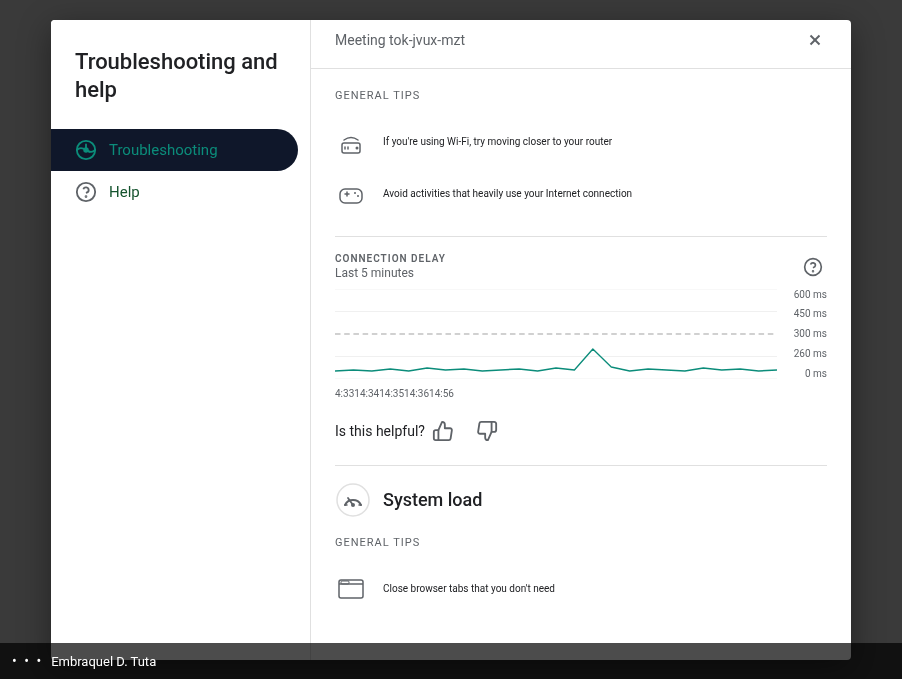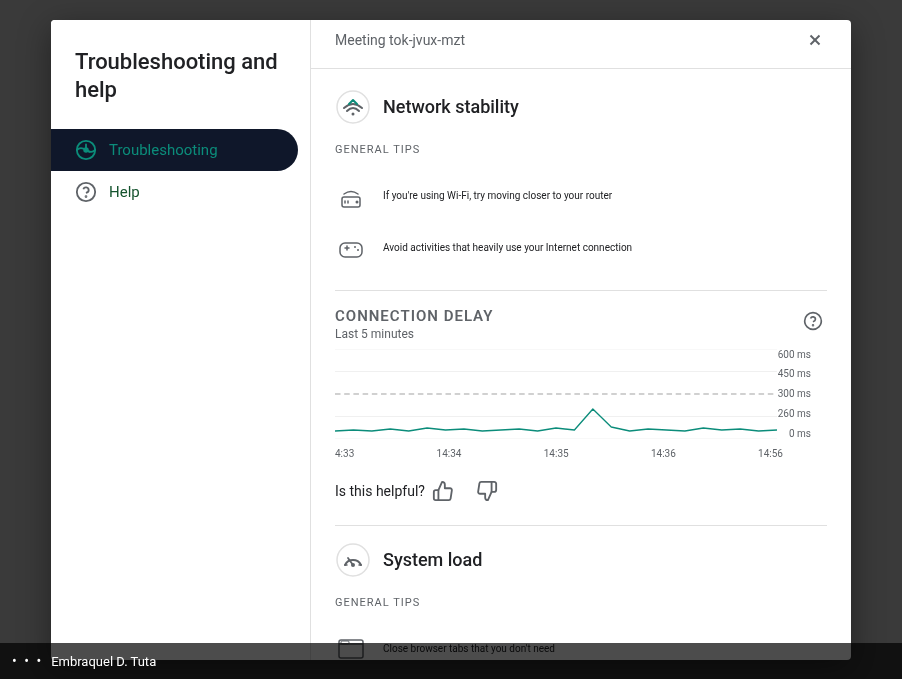--- a/index.html
+++ b/index.html
@@ -184,21 +184,21 @@
       margin: 16px 0;
     }
     
     .connection-delay-header {
       display: flex;
       align-items: flex-start;
       justify-content: space-between;
       margin-bottom: 8px;
     }
     .connection-delay-title {
-      font-size: 15px;
+      font-size: 10px;
       font-weight: 600;
       letter-spacing: 1px;
       color: #5f6368;
       text-transform: uppercase;
       text-align: center;
     }
     .connection-delay-sub {
       font-size: 12px;
       color: #5f6368;
       margin-top: 2px;
@@ -216,21 +216,21 @@
       border-radius: 50%;
     }
     
     .chart-container {
       position: relative;
       height: 110px;
       margin-bottom: 4px;
     }
     .chart-y-labels {
       position: absolute;
-      right: 16px;
+      right: 0;
       top: 0;
       bottom: 20px;
       width: 48px;
       display: flex;
       flex-direction: column;
       justify-content: space-between;
       align-items: flex-end;
     }
     .chart-y-label {
       font-size: 10px;
@@ -242,21 +242,20 @@
       right: 50px;
       top: 0;
       bottom: 20px;
     }
     .chart-x-labels {
       position: absolute;
       bottom: 0;
       left: 0;
       right: 44px;
       display: flex;
-      justify-content: space-between;
     }
     .chart-x-label {
       font-size: 10px;
       color: #5f6368;
     }
     
     .helpful-row {
       display: flex;
       align-items: center;
       justify-content: flex-start;
@@ -325,33 +324,20 @@
         <button class="close-btn">
           <svg width="18" height="18" viewBox="0 0 24 24" fill="none" stroke="#5f6368" stroke-width="2.5">
             <line x1="18" y1="6" x2="6" y2="18"></line>
             <line x1="6" y1="6" x2="18" y2="18"></line>
           </svg>
         </button>
       </div>
 
       <div class="main-scroll">
 
-        <div class="section-header">
-          <div class="section-icon">
-            <svg width="34" height="34" viewBox="0 0 34 34" fill="none">
-              <circle cx="17" cy="17" r="16" stroke="#e0e0e0" stroke-width="1.5" fill="white"></circle>
-
-              <path d="M8 18 Q17 10 26 18" stroke="#5f6368" stroke-width="2" fill="none" stroke-linecap="round"></path>
-              <path d="M11 21 Q17 15 23 21" stroke="#5f6368" stroke-width="2" fill="none" stroke-linecap="round"></path>
-              <circle cx="17" cy="24" r="1.5" fill="#5f6368"></circle>
-              <path d="M13 14 L17 10 L21 14" stroke="#0b8c7a" stroke-width="2" fill="none" stroke-linecap="round" stroke-linejoin="round"></path>
-            </svg>
-          </div>
-          <span class="section-title">Network stability</span>
-        </div>
 
         <div class="section-label">GENERAL TIPS</div>
 
         <div class="tip-item">
           <div class="tip-icon">
             <svg width="30" height="30" viewBox="0 0 30 30" fill="none">
               <rect x="6" y="16" width="18" height="10" rx="2" stroke="#5f6368" stroke-width="1.5" fill="none"></rect>
               <line x1="9" y1="20" x2="9" y2="22" stroke="#5f6368" stroke-width="1.5" stroke-linecap="round"></line>
               <line x1="12" y1="20" x2="12" y2="22" stroke="#5f6368" stroke-width="1.5" stroke-linecap="round"></line>
               <circle cx="21" cy="21" r="1.5" fill="#5f6368"></circle>

